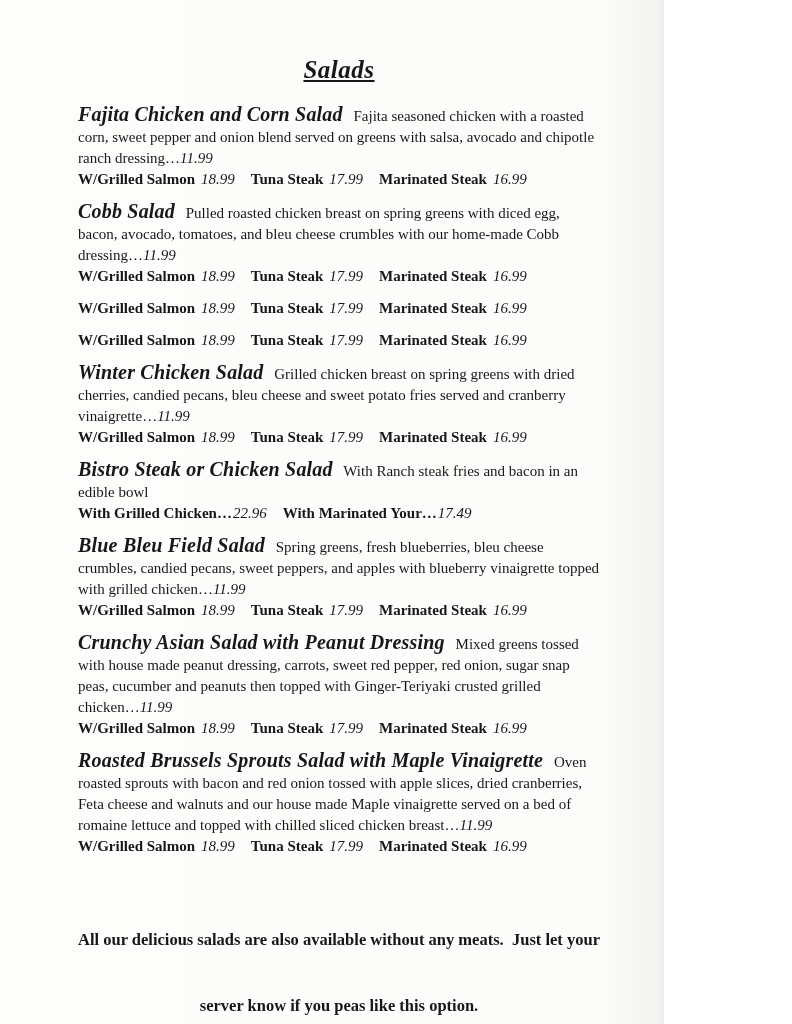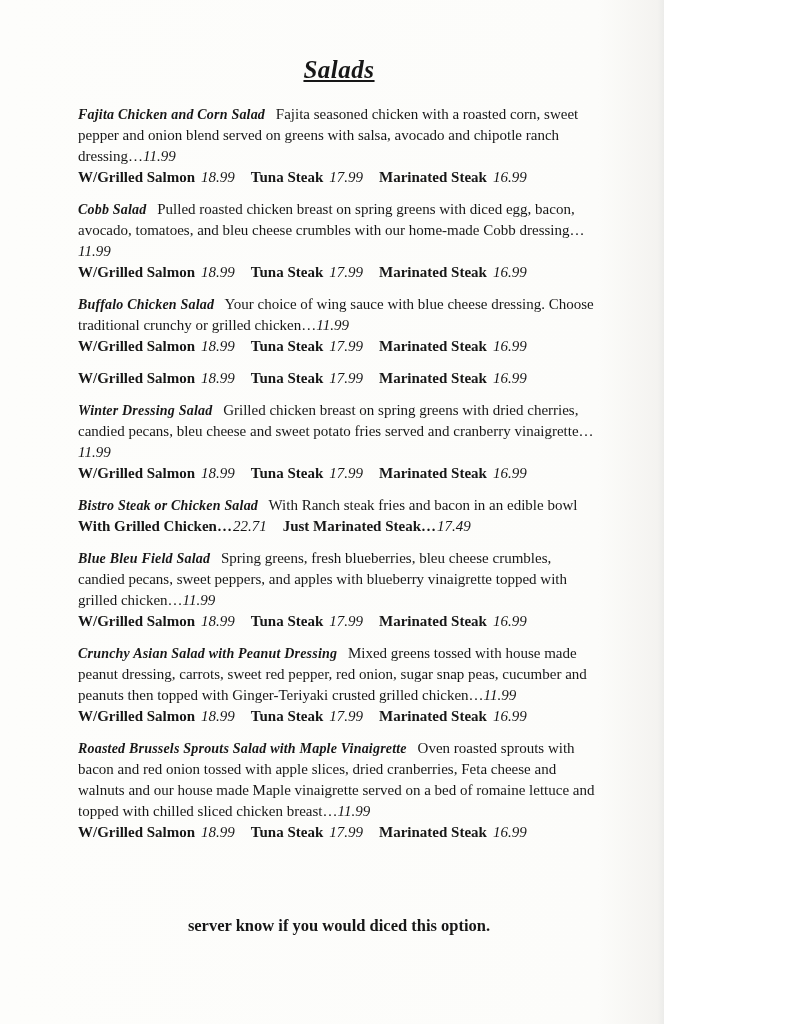--- a/index.html
+++ b/index.html
@@ -24,21 +24,21 @@
     font-style: italic;
     text-decoration: underline;
     letter-spacing: 0.5px;
     margin: 0 0 20px 0;
   }
   .item { margin: 0 0 11px 0; font-size: 15px; line-height: 21px; }
   .item p { margin: 0; }
   .item-name {
     font-weight: bold;
     font-style: italic;
-    font-size: 14px;
+    font-size: 20px;
     margin-right: 7px;
     letter-spacing: 0.2px;
   }
   .desc-price { font-style: italic; }
   .options { font-weight: bold; }
   .opt { white-space: nowrap; }
   .opt + .opt { margin-left: 16px; }
   .opt-price { font-style: italic; font-weight: normal; margin-left: 6px; }
   .options.tight .opt-price { margin-left: 1px; }
   .footer {
@@ -61,53 +61,53 @@
     <p><span class="item-name">Fajita Chicken and Corn Salad</span> <span>Fajita seasoned chicken with a roasted corn, sweet pepper and onion blend served on greens with salsa, avocado and chipotle ranch dressing…</span><i class="desc-price">11.99</i></p>
     <p class="options"><span class="opt"><b class="opt-label">W/Grilled Salmon</b><i class="opt-price">18.99</i></span><span class="opt"><b class="opt-label">Tuna Steak</b><i class="opt-price">17.99</i></span><span class="opt"><b class="opt-label">Marinated Steak</b><i class="opt-price">16.99</i></span></p>
   </div>
 
   <div class="item">
     <p><span class="item-name">Cobb Salad</span> <span>Pulled roasted chicken breast on spring greens with diced egg, bacon, avocado, tomatoes, and bleu cheese crumbles with our home-made Cobb dressing…</span><i class="desc-price">11.99</i></p>
     <p class="options"><span class="opt"><b class="opt-label">W/Grilled Salmon</b><i class="opt-price">18.99</i></span><span class="opt"><b class="opt-label">Tuna Steak</b><i class="opt-price">17.99</i></span><span class="opt"><b class="opt-label">Marinated Steak</b><i class="opt-price">16.99</i></span></p>
   </div>
 
   <div class="item">
-    <p><span class="item-name">Buffalo Chicken Salad</span> <span>Your choice of wing sauce with blue cheese dressing. Choose traditional crunchy or grilled chicken…</span><i class="desc-price">11.99</i></p>
     <p class="options"><span class="opt"><b class="opt-label">W/Grilled Salmon</b><i class="opt-price">18.99</i></span><span class="opt"><b class="opt-label">Tuna Steak</b><i class="opt-price">17.99</i></span><span class="opt"><b class="opt-label">Marinated Steak</b><i class="opt-price">16.99</i></span></p>
   </div>
 
   <div class="item">
     <p class="options"><span class="opt"><b class="opt-label">W/Grilled Salmon</b><i class="opt-price">18.99</i></span><span class="opt"><b class="opt-label">Tuna Steak</b><i class="opt-price">17.99</i></span><span class="opt"><b class="opt-label">Marinated Steak</b><i class="opt-price">16.99</i></span></p>
   </div>
 
   <div class="item">
-    <p><span class="item-name">Winter Dressing Salad</span> <span>Grilled chicken breast on spring greens with dried cherries, candied pecans, bleu cheese and sweet potato fries served and cranberry vinaigrette…</span><i class="desc-price">11.99</i></p>
+    <p><span class="item-name">Winter Chicken Salad</span> <span>Grilled chicken breast on spring greens with dried cherries, candied pecans, bleu cheese and sweet potato fries served and cranberry vinaigrette…</span><i class="desc-price">11.99</i></p>
     <p class="options"><span class="opt"><b class="opt-label">W/Grilled Salmon</b><i class="opt-price">18.99</i></span><span class="opt"><b class="opt-label">Tuna Steak</b><i class="opt-price">17.99</i></span><span class="opt"><b class="opt-label">Marinated Steak</b><i class="opt-price">16.99</i></span></p>
   </div>
 
   <div class="item">
   </div>
 
   <div class="item">
     <p><span class="item-name">Bistro Steak or Chicken Salad</span> <span>With Ranch steak fries and bacon in an edible bowl</span></p>
-    <p class="options tight"><span class="opt"><b class="opt-label">With Grilled Chicken…</b><i class="opt-price">22.71</i></span><span class="opt"><b class="opt-label">Just Marinated Steak…</b><i class="opt-price">17.49</i></span></p>
+    <p class="options tight"><span class="opt"><b class="opt-label">With Grilled Chicken…</b><i class="opt-price">22.96</i></span><span class="opt"><b class="opt-label">With Marinated Your…</b><i class="opt-price">17.49</i></span></p>
   </div>
 
   <div class="item">
     <p><span class="item-name">Blue Bleu Field Salad</span> <span>Spring greens, fresh blueberries, bleu cheese crumbles, candied pecans, sweet peppers, and apples with blueberry vinaigrette topped with grilled chicken…</span><i class="desc-price">11.99</i></p>
     <p class="options"><span class="opt"><b class="opt-label">W/Grilled Salmon</b><i class="opt-price">18.99</i></span><span class="opt"><b class="opt-label">Tuna Steak</b><i class="opt-price">17.99</i></span><span class="opt"><b class="opt-label">Marinated Steak</b><i class="opt-price">16.99</i></span></p>
   </div>
 
   <div class="item">
     <p><span class="item-name">Crunchy Asian Salad with Peanut Dressing</span> <span>Mixed greens tossed with house made peanut dressing, carrots, sweet red pepper, red onion, sugar snap peas, cucumber and peanuts then topped with Ginger-Teriyaki crusted grilled chicken…</span><i class="desc-price">11.99</i></p>
     <p class="options"><span class="opt"><b class="opt-label">W/Grilled Salmon</b><i class="opt-price">18.99</i></span><span class="opt"><b class="opt-label">Tuna Steak</b><i class="opt-price">17.99</i></span><span class="opt"><b class="opt-label">Marinated Steak</b><i class="opt-price">16.99</i></span></p>
   </div>
 
   <div class="item">
     <p><span class="item-name">Roasted Brussels Sprouts Salad with Maple Vinaigrette</span> <span>Oven roasted sprouts with bacon and red onion tossed with apple slices, dried cranberries, Feta cheese and walnuts and our house made Maple vinaigrette served on a bed of romaine lettuce and topped with chilled sliced chicken breast…</span><i class="desc-price">11.99</i></p>
     <p class="options"><span class="opt"><b class="opt-label">W/Grilled Salmon</b><i class="opt-price">18.99</i></span><span class="opt"><b class="opt-label">Tuna Steak</b><i class="opt-price">17.99</i></span><span class="opt"><b class="opt-label">Marinated Steak</b><i class="opt-price">16.99</i></span></p>
   </div>
 
   <div class="footer">
-    <div>server know if you would diced this option.</div>
+    <div>All our delicious salads are also available without any meats.  Just let your</div>
+    <div>server know if you peas like this option.</div>
   </div>
 
 </div>
 
 </body></html>

